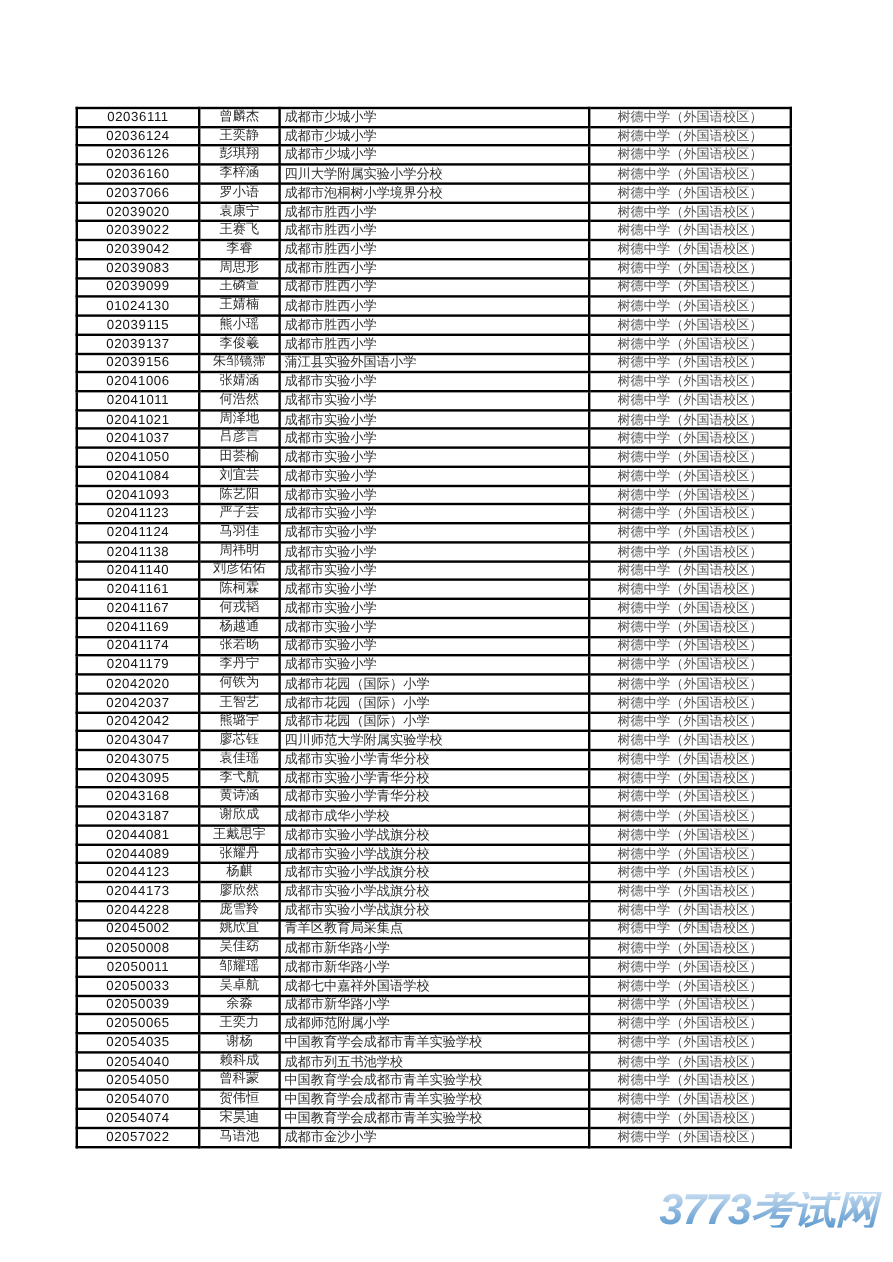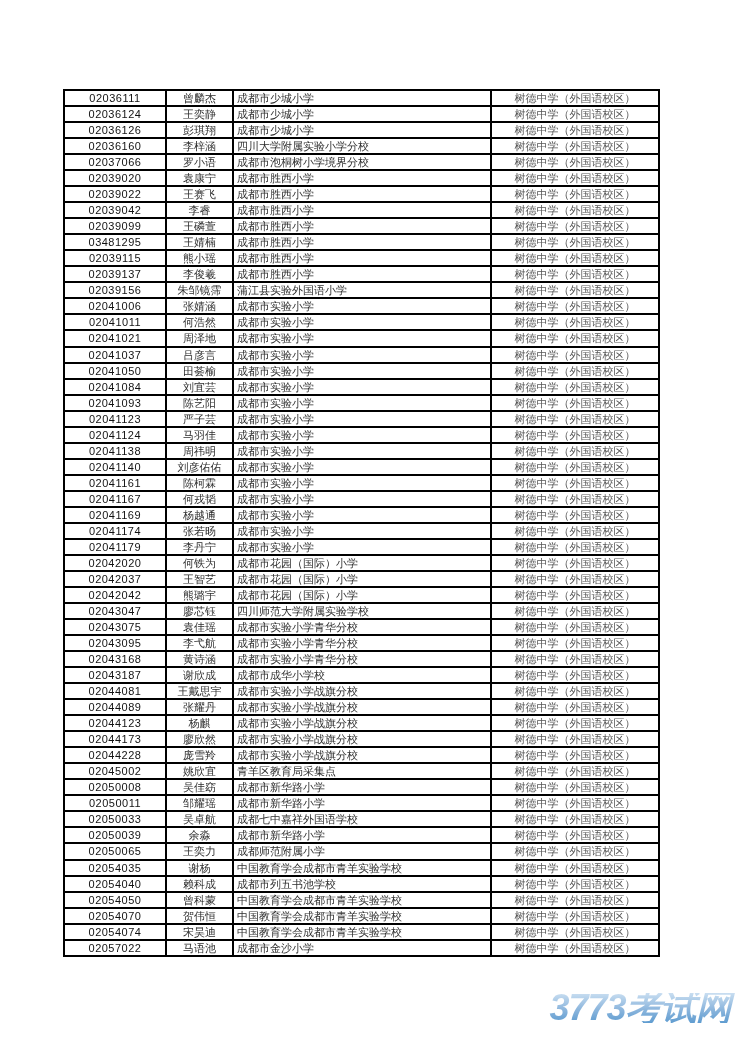--- a/index.html
+++ b/index.html
@@ -39,21 +39,21 @@
     vertical-align: middle;
   }
   td.col-id {
     text-align: center;
     font-family: "Liberation Sans", sans-serif;
     color: #121212;
     letter-spacing: 0.5px;
   }
   td.col-name {
     text-align: center;
-    font-family: Liberation Sans, sans-serif;
+    font-family: Liberation Mono, monospace;
     color: #2e2e2e;
   }
   td.col-school {
     text-align: left;
     font-family: "Liberation Serif", serif;
     color: #2e2e2e;
     padding-left: 4px;
   }
   td.col-dest {
     text-align: center;
@@ -147,27 +147,33 @@
           <td class="col-school">成都市胜西小学</td>
           <td class="col-dest">树德中学（外国语校区）</td>
         </tr>
         <tr>
           <td class="col-id">02039042</td>
           <td class="col-name">李睿</td>
           <td class="col-school">成都市胜西小学</td>
           <td class="col-dest">树德中学（外国语校区）</td>
         </tr>
         <tr>
+          <td class="col-id">02039083</td>
+          <td class="col-name">周思形</td>
+          <td class="col-school">成都市胜西小学</td>
+          <td class="col-dest">树德中学（外国语校区）</td>
+        </tr>
+        <tr>
           <td class="col-id">02039099</td>
           <td class="col-name">王磷萱</td>
           <td class="col-school">成都市胜西小学</td>
           <td class="col-dest">树德中学（外国语校区）</td>
         </tr>
         <tr>
-          <td class="col-id">03481295</td>
+          <td class="col-id">01024130</td>
           <td class="col-name">王婧楠</td>
           <td class="col-school">成都市胜西小学</td>
           <td class="col-dest">树德中学（外国语校区）</td>
         </tr>
         <tr>
           <td class="col-id">02039115</td>
           <td class="col-name">熊小瑶</td>
           <td class="col-school">成都市胜西小学</td>
           <td class="col-dest">树德中学（外国语校区）</td>
         </tr>

